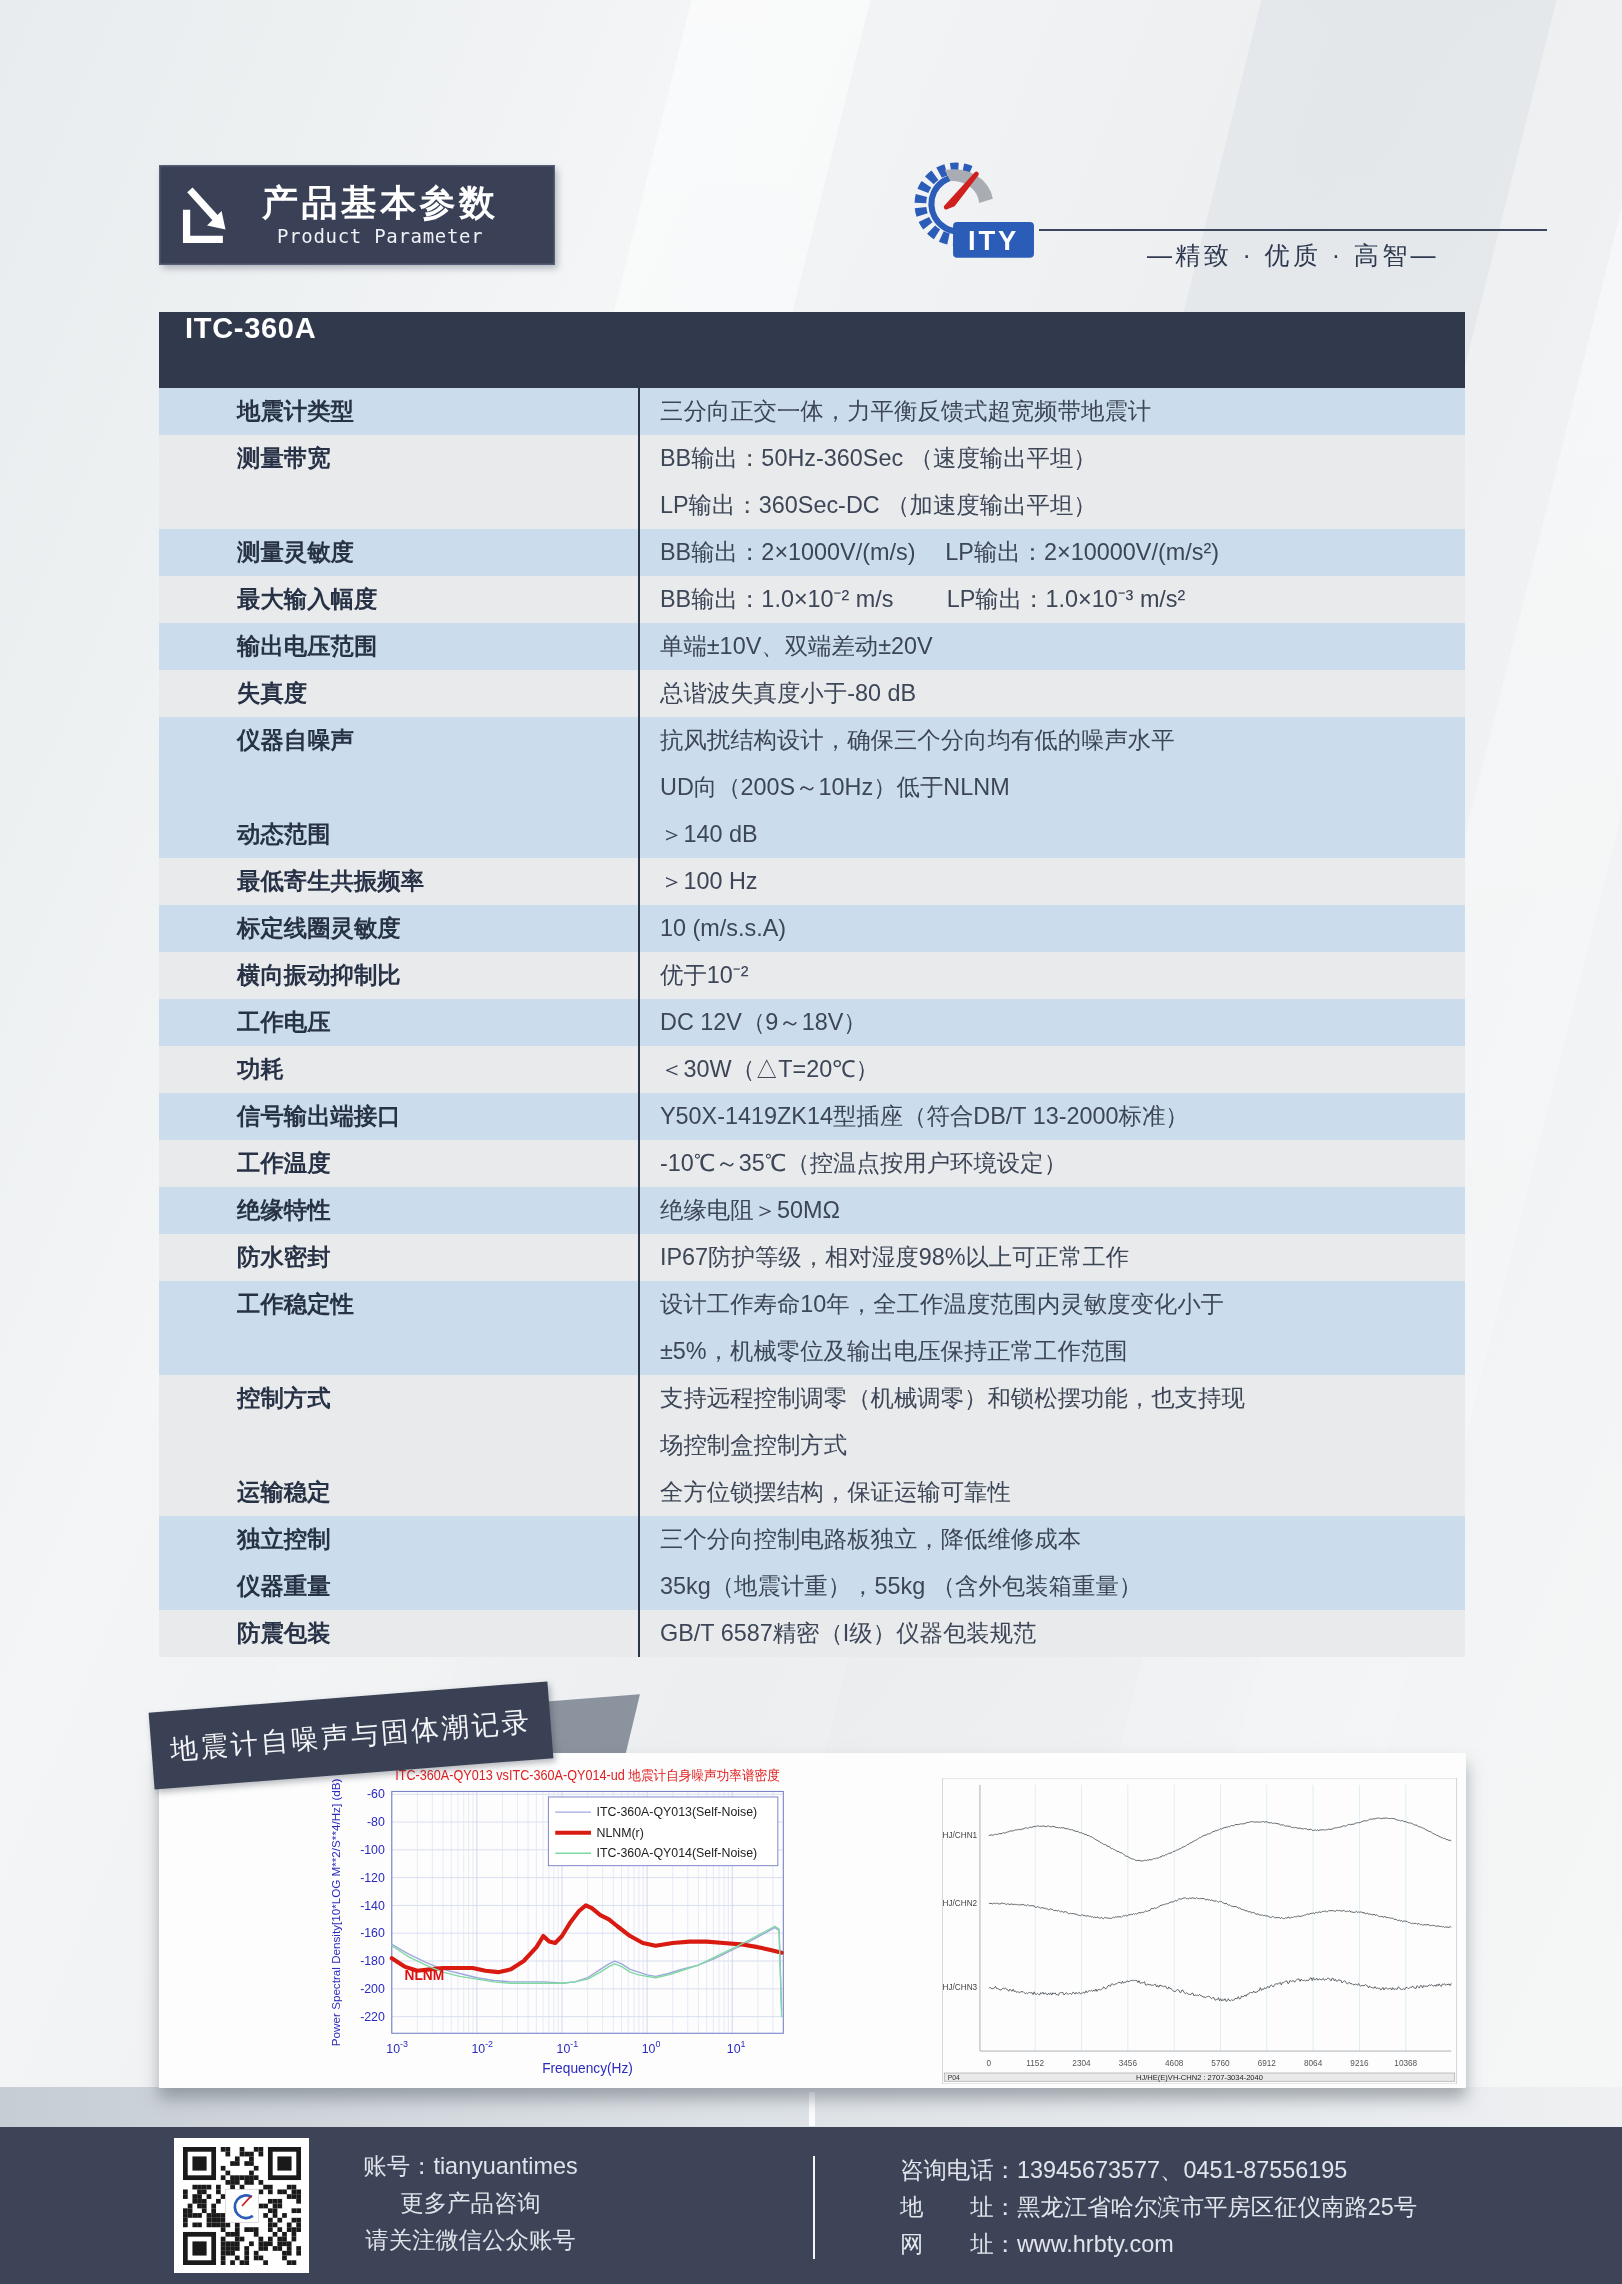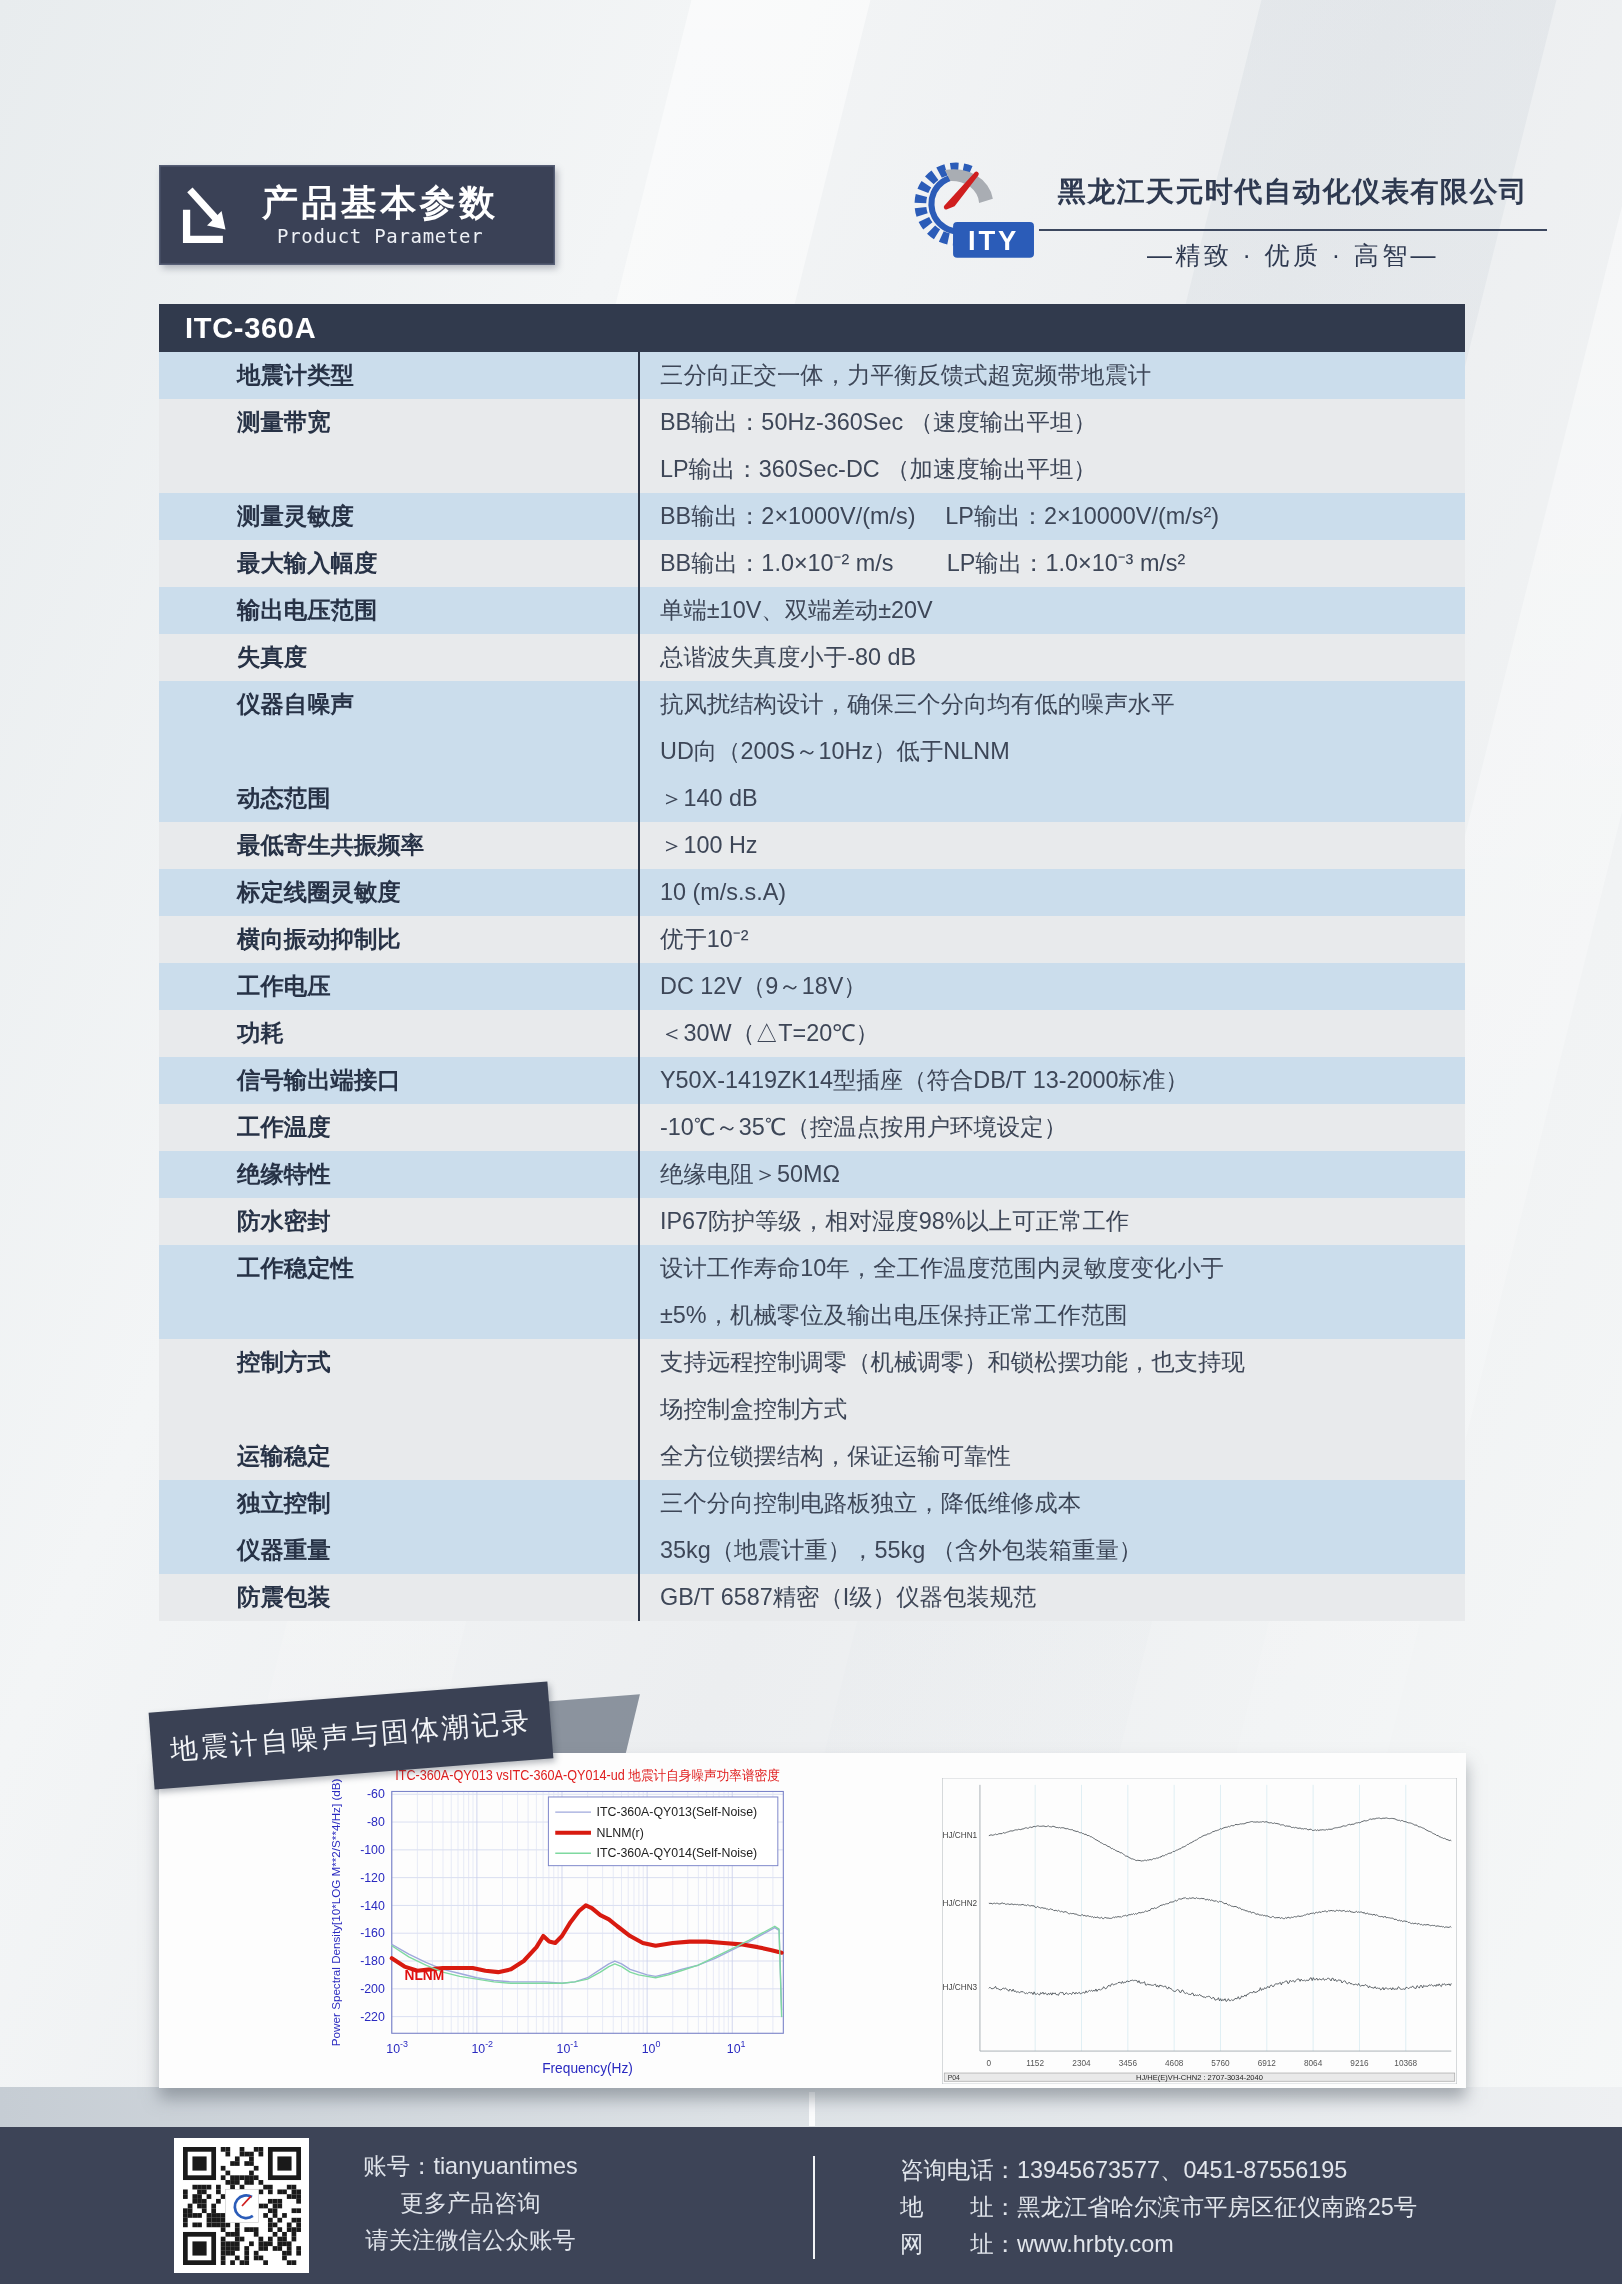--- a/index.html
+++ b/index.html
@@ -25,22 +25,22 @@
   
   .brand-logo{position:absolute;left:905px;top:159px;}
   .brand-name{position:absolute;left:1039px;top:173px;width:508px;text-align:center;
     font-size:28px;font-weight:700;color:#2e3950;letter-spacing:1.4px;}
   .brand-underline{position:absolute;left:1039px;top:229px;width:508px;height:2.1px;background:#3c475e;}
   .brand-tagline{position:absolute;left:1039px;top:239px;width:508px;text-align:center;
     font-size:25px;color:#2e3950;letter-spacing:3.4px;}
 
   
   .spec{position:absolute;left:159px;top:304px;width:1306px;}
-  .spec-header{height:48px;background:#313a4d;color:#fff;font-size:29px;font-weight:700;
-    letter-spacing:0.7px;display:flex;align-items:center;padding-left:26px;box-sizing:border-box;}
+  .spec-header{height:76px;background:#313a4d;color:#fff;font-size:29px;font-weight:700;
+    letter-spacing:0.7px;display:flex;align-items:flex-start;padding-left:26px;box-sizing:border-box;margin-top:8px;}
   .spec-body{position:relative;}
   .spec-row{display:flex;}
   .tone-blue{background:#cbddec;}
   .tone-light{background:#e8eaec;}
   .cell-label{width:479px;box-sizing:border-box;padding-left:78px;
     font-size:23.4px;font-weight:600;color:#273246;line-height:47px;}
   .cell-value{flex:1;box-sizing:border-box;padding-left:22px;color:#3d4657;font-size:23.4px;line-height:47px;}
   .col-divider{position:absolute;left:479px;top:0;bottom:0;width:2.1px;background:#2c3547;}
 
   
@@ -95,21 +95,20 @@
   <div class="brand-logo">
     <svg width="151" height="120" viewBox="0 0 220 175">
       <path d="M 95 18 A 52 52 0 1 0 98 112" fill="none" stroke="#2b5cb8" stroke-width="17" stroke-dasharray="11 7"></path>
       <path d="M 92 28 A 40 40 0 1 0 95 102" fill="none" stroke="#2b5cb8" stroke-width="9"></path>
       <path d="M 58 16 A 58 50 0 0 1 128 58 L 108 64 A 40 34 0 0 0 66 32 Z" fill="#a9adb3"></path>
       <polygon points="60,70 104,22 70,66" fill="#cf1f1f" stroke="#cf1f1f" stroke-width="7" stroke-linejoin="round"></polygon>
       <rect x="70" y="92" width="118" height="52" rx="6" fill="#2b5cb8"></rect>
       <text x="129" y="132" text-anchor="middle" font-family="Liberation Sans, sans-serif" font-size="40" font-weight="bold" fill="#ffffff" letter-spacing="4">ITY</text>
     </svg>
   </div>
-  <div class="brand-name">黑龙江天元时代自动化仪表有限公司</div>
   <div class="brand-underline"></div>
   <div class="brand-tagline">—精致 · 优质 · 高智—</div>
 
   <div class="spec">
     <div class="spec-header">
       <span>ITC-360A</span>
     </div>
     <div class="spec-body" id="spec-rows">
       <div class="col-divider"></div>
     <div class="spec-row tone-blue">

